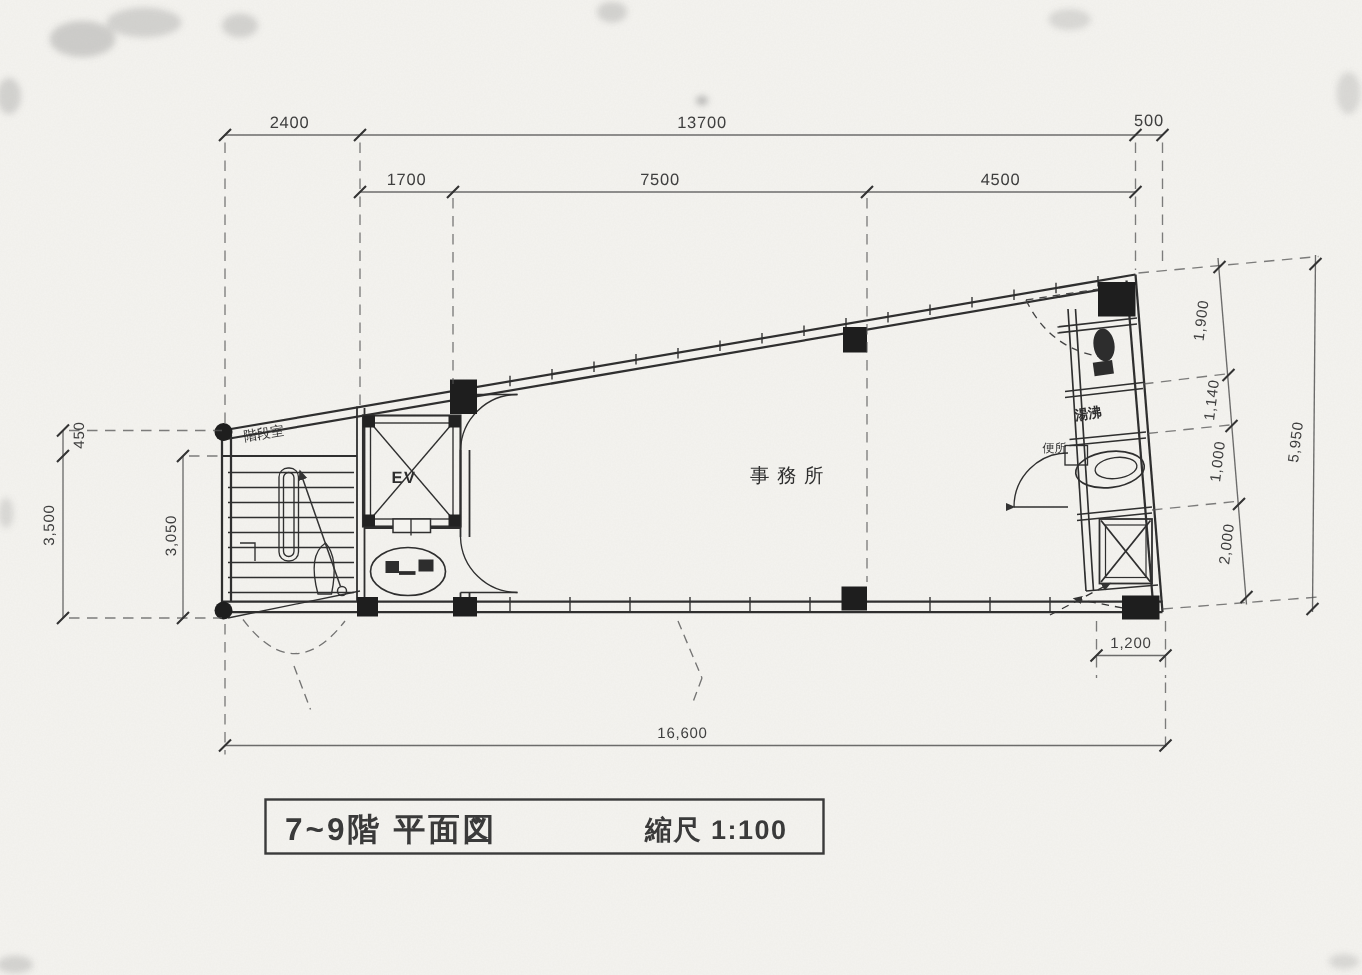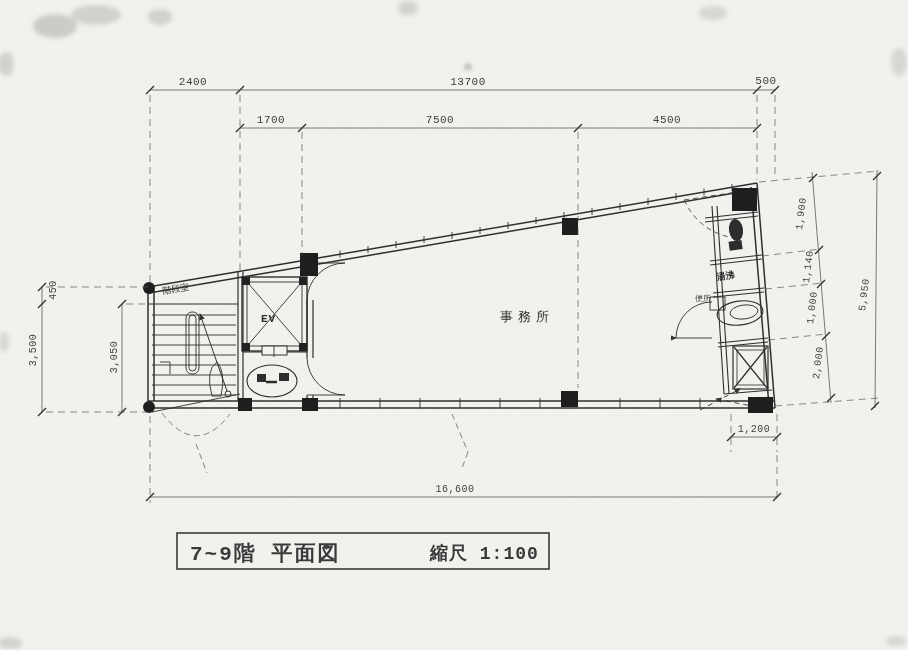--- a/index.html
+++ b/index.html
@@ -1,19 +1,19 @@
 <!DOCTYPE html>
 <html><head>
 <meta charset="utf-8">
 <style>
   html,body{margin:0;padding:0;background:#fbfaf7;}
   .sheet{
     position:relative;width:908px;height:650px;overflow:hidden;
     background:#f4f3ef;
-    font-family:Liberation Mono, monospace;
+    font-family:Liberation Sans, sans-serif;
   }
   svg{position:absolute;left:0;top:0;}
   text{fill:#3a3a3a;}
   .dimtext{font-size:11px;letter-spacing:.5px;fill:#3f3f3f;}
   .dimtext-s{font-size:10px;letter-spacing:.5px;fill:#3f3f3f;}
   .roomtext{fill:#2e2e2e;}
   .ink{stroke:#2f2f2f;fill:none;}
   .dim{stroke:#4a4a4a;stroke-width:.9;fill:none;opacity:.8;}
   .ext{stroke:#555;stroke-width:.9;fill:none;stroke-dasharray:7 5;opacity:.75;}
   .tick{stroke:#333;stroke-width:1.4;}

